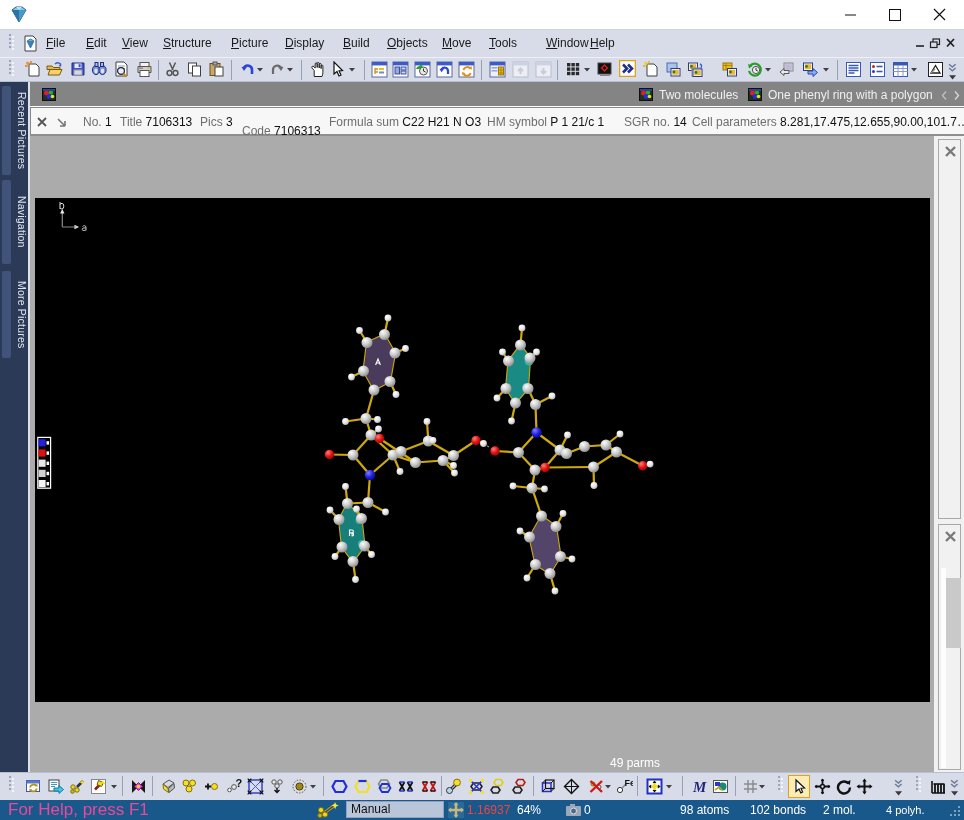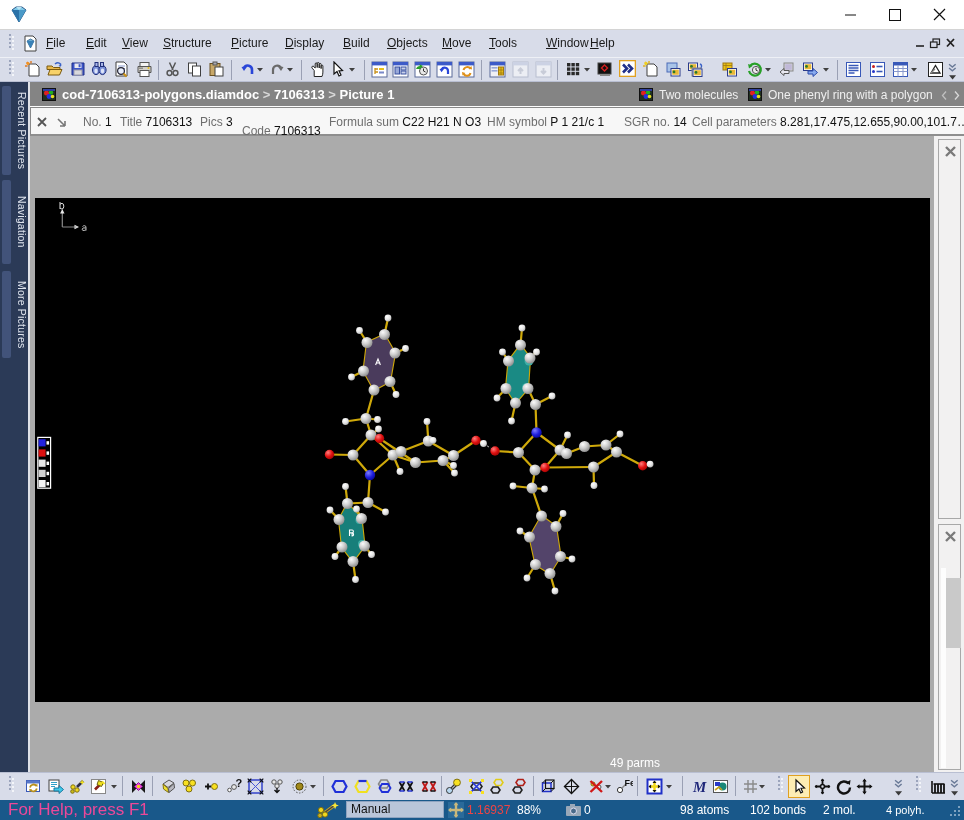--- a/index.html
+++ b/index.html
@@ -307,21 +307,20 @@
 <div class="abs" style="left:0px;top:82px;width:964px;height:26px;background:#848484;"></div>
 <svg class="abs" style="left:42px;top:88px" width="14" height="13" viewBox="0 0 14 13">
       <rect x="0" y="0" width="14" height="13" fill="#101010"></rect>
       <rect x="1" y="1" width="12" height="11" fill="#203020"></rect>
       <circle cx="4.5" cy="5" r="2.5" fill="#e02020"></circle>
       <circle cx="9" cy="4.5" r="2.2" fill="#20b020"></circle>
       <circle cx="7" cy="8.5" r="2.4" fill="#2030e0"></circle>
       <circle cx="10.5" cy="8.5" r="1.8" fill="#e8e020"></circle>
       <rect x="1" y="1" width="12" height="2" fill="#3040a0"></rect>
     </svg>
-<div class="abs" style="left:62px;top:82px;width:560px;height:26px;font-size:13px;line-height:26px;color:#fff;font-weight:bold;">cod-7106313-polygons.diamdoc <span style="color:#d8d8d8">&gt;</span> 7106313 <span style="color:#d8d8d8">&gt;</span> Picture 1</div>
 <svg class="abs" style="left:639px;top:88px" width="14" height="13" viewBox="0 0 14 13">
       <rect x="0" y="0" width="14" height="13" fill="#101010"></rect>
       <rect x="1" y="1" width="12" height="11" fill="#203020"></rect>
       <circle cx="4.5" cy="5" r="2.5" fill="#e02020"></circle>
       <circle cx="9" cy="4.5" r="2.2" fill="#20b020"></circle>
       <circle cx="7" cy="8.5" r="2.4" fill="#2030e0"></circle>
       <circle cx="10.5" cy="8.5" r="1.8" fill="#e8e020"></circle>
       <rect x="1" y="1" width="12" height="2" fill="#3040a0"></rect>
     </svg>
 <div class="abs" style="left:659px;top:82px;width:120px;height:26px;font-size:12px;line-height:26px;color:#efefef;">Two molecules</div>
@@ -858,21 +857,21 @@
       <circle cx="9" cy="13.5" r="2.6" fill="#f0d820" stroke="#807010"></circle>
       <circle cx="4" cy="14.5" r="2.2" fill="#c8b020" stroke="#807010"></circle>
     </svg>
 <div class="abs" style="left:346px;top:801px;width:98px;height:17px;background:#b9c5d9;border:1px solid #8fa3c0;color:#111;font-size:12px;line-height:15px;padding-left:4px;">Manual</div>
 <svg class="abs" style="left:448px;top:802px" width="16" height="16" viewBox="0 0 16 16">
 <rect x="0" y="0" width="16" height="16" fill="#2a6a9a"></rect>
 <path d="M8 1 V15 M1 8 H15" stroke="#c8b87c" stroke-width="2.4"></path>
 <path d="M8 0 l2.4 3.2 h-4.8 z M8 16 l2.4-3.2 h-4.8 z M0 8 l3.2-2.4 v4.8 z M16 8 l-3.2-2.4 v4.8 z" fill="#c8b87c"></path>
     </svg>
 <div class="abs" style="left:467px;top:800px;height:20px;line-height:20px;color:#ef4444;font-size:12px;white-space:nowrap;">1.16937</div>
-<div class="abs" style="left:517px;top:800px;height:20px;line-height:20px;color:#fff;font-size:12px;white-space:nowrap;">88%</div>
+<div class="abs" style="left:517px;top:800px;height:20px;line-height:20px;color:#fff;font-size:12px;white-space:nowrap;">64%</div>
 <div class="abs" style="left:584px;top:800px;height:20px;line-height:20px;color:#fff;font-size:12px;white-space:nowrap;">0</div>
 <div class="abs" style="left:610px;top:753px;height:20px;line-height:20px;color:#fff;font-size:12px;white-space:nowrap;">49 parms</div>
 <div class="abs" style="left:680px;top:800px;height:20px;line-height:20px;color:#fff;font-size:12px;white-space:nowrap;">98 atoms</div>
 <div class="abs" style="left:750px;top:800px;height:20px;line-height:20px;color:#fff;font-size:12px;white-space:nowrap;">102 bonds</div>
 <div class="abs" style="left:823px;top:800px;height:20px;line-height:20px;color:#fff;font-size:12px;white-space:nowrap;">2 mol.</div>
 <div class="abs" style="left:886px;top:800px;height:20px;line-height:20px;color:#fff;font-size:11px;white-space:nowrap;">4 polyh.</div>
 <svg class="abs" style="left:566px;top:804px" width="16" height="12" viewBox="0 0 16 12">
 <rect x="0" y="2" width="15" height="10" rx="1" fill="#9aa8b8"></rect>
 <rect x="4" y="0" width="5" height="3" fill="#9aa8b8"></rect>
 <circle cx="7.5" cy="7" r="3" fill="#4a6a8a" stroke="#dde"></circle>

